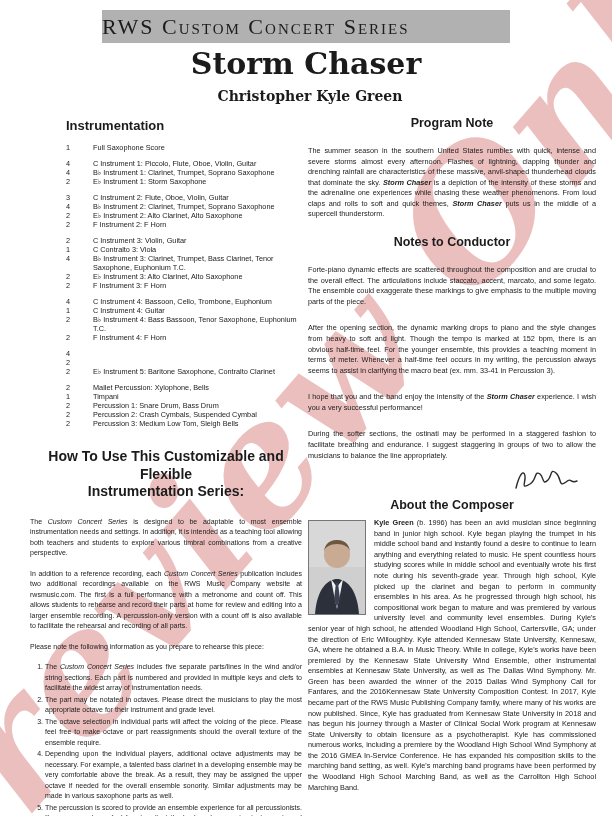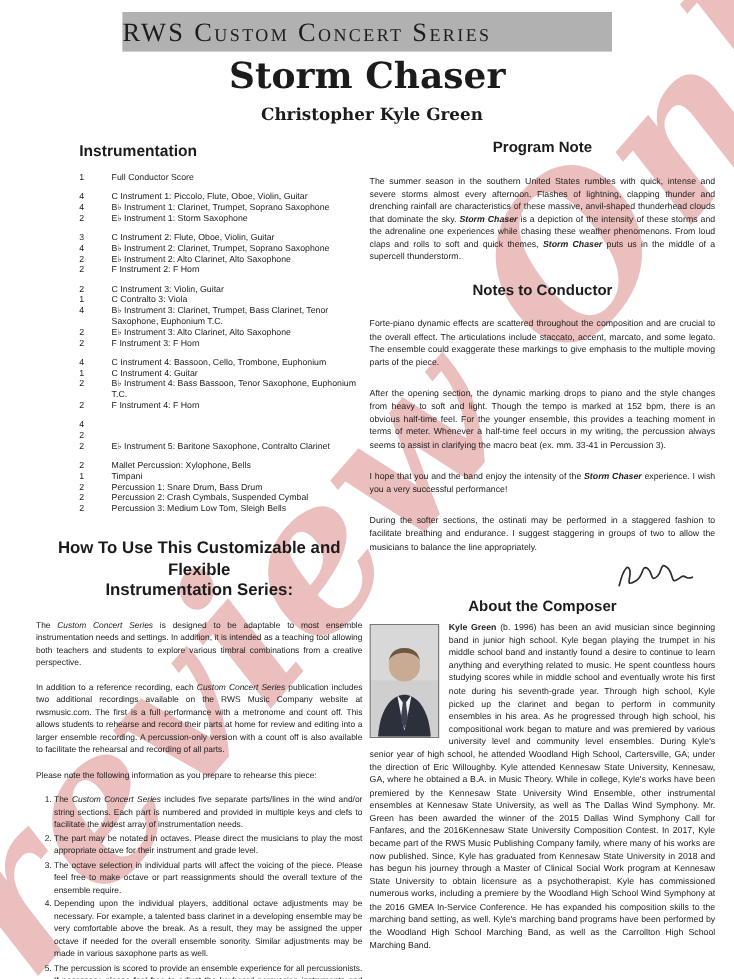--- a/index.html
+++ b/index.html
@@ -71,21 +71,21 @@
     <div class="title">Storm Chaser</div>
     <div class="composer">Christopher Kyle Green</div>
 
     <div class="col-left">
       <div class="instr">
         <div class="instr-heading">Instrumentation</div>
         <div id="instr-list">
             <div class="instr-group">
               <div class="instr-row">
                 <span class="instr-qty">1</span>
-                <span class="instr-label">Full Conductor Score</span>
+                <span class="instr-label">Full Saxophone Score</span>
               </div>
             </div>
             <div class="instr-group">
               <div class="instr-row">
                 <span class="instr-qty">4</span>
                 <span class="instr-label">C Instrument 1: Piccolo, Flute, Oboe, Violin, Guitar</span>
               </div>
               <div class="instr-row">
                 <span class="instr-qty">4</span>
                 <span class="instr-label">B♭ Instrument 1: Clarinet, Trumpet, Soprano Saxophone</span>

